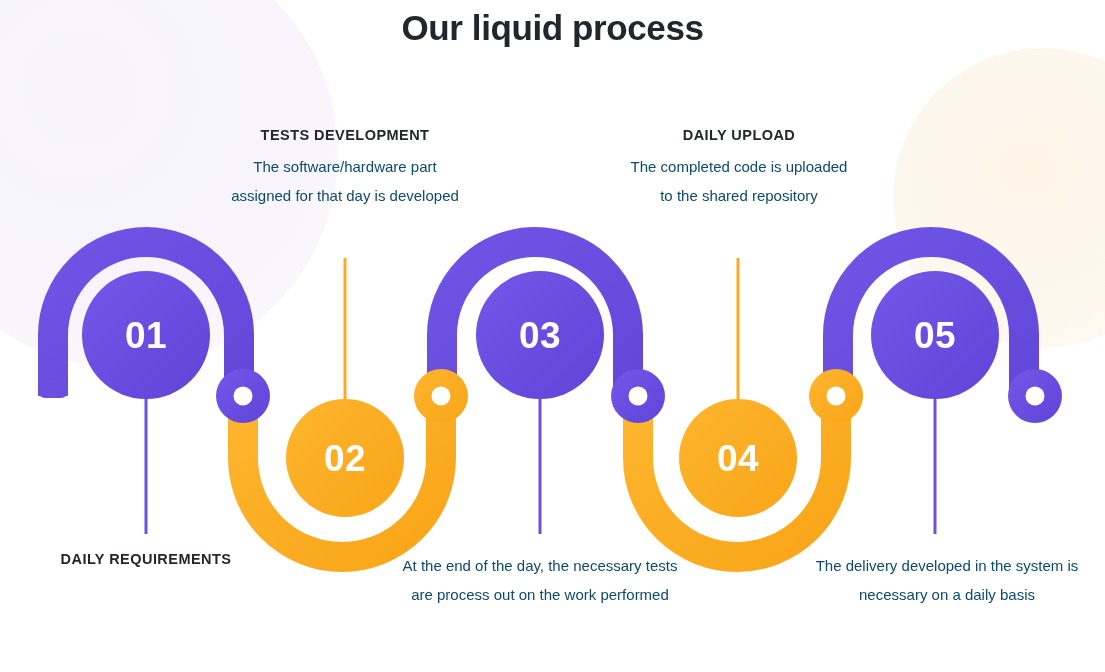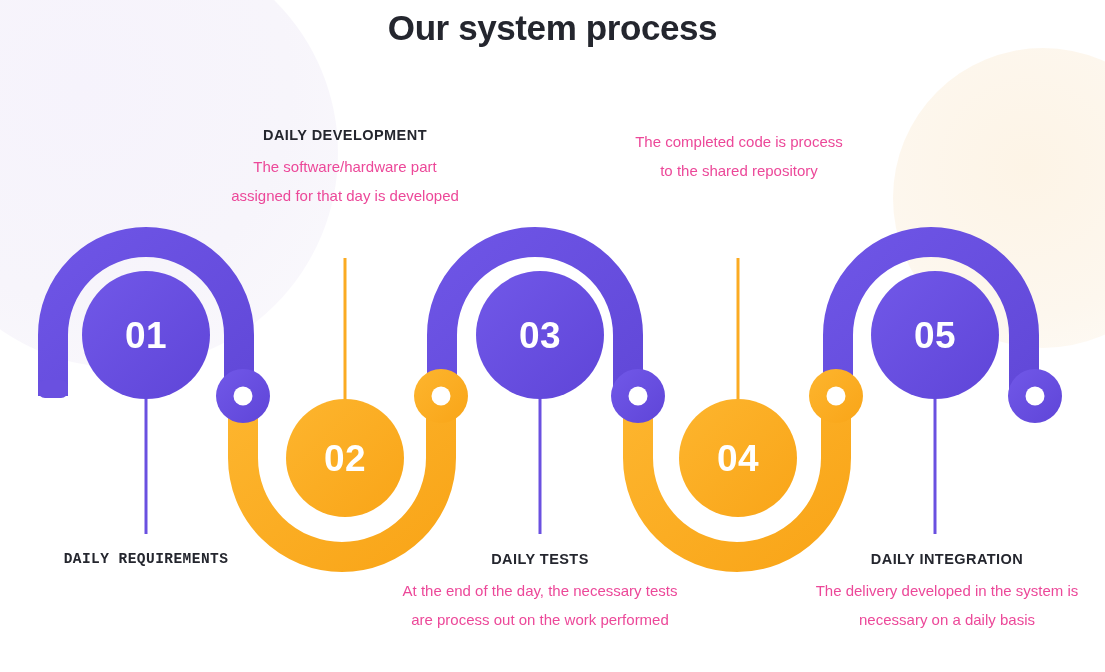--- a/index.html
+++ b/index.html
@@ -74,30 +74,30 @@
   .step-head {
     font-size: 14.5px;
     font-weight: bold;
     letter-spacing: 0.45px;
     color: #24262e;
     margin-bottom: 9px;
   }
   .step-body {
     font-size: 15px;
     line-height: 29px;
-    color: #ec4899;
+    color: #0c4a6e;
   }
 </style>
 </head>
 <body>
 
 <div class="blob blob-left"></div>
 <div class="blob blob-right"></div>
 
-<div class="title">Our system process</div>
+<div class="title">Our liquid process</div>
 
 <svg class="diagram" viewBox="0 0 1105 672">
   <defs>
     <linearGradient id="gradPurple" x1="0" y1="0" x2="1" y2="1">
       <stop offset="0%" stop-color="#7158e8"></stop>
       <stop offset="100%" stop-color="#5f45d8"></stop>
     </linearGradient>
     <linearGradient id="gradPurpleArc" x1="0" y1="0" x2="1" y2="1">
       <stop offset="0%" stop-color="#6e55e6"></stop>
       <stop offset="100%" stop-color="#6148d8"></stop>
@@ -169,34 +169,33 @@
       <circle cx="738" cy="458" r="59" fill="url(#gradOrange)"></circle>
       <text class="step-num" x="738" y="458" text-anchor="middle" dominant-baseline="central">04</text>
     </g>
     <g>
       <circle cx="935" cy="335" r="64" fill="url(#gradPurple)"></circle>
       <text class="step-num" x="935" y="335" text-anchor="middle" dominant-baseline="central">05</text>
     </g>
   </g>
 </svg>
 
-<div class="step-text" style="left:2px; top:551px; width:288px;font-family:Liberation Mono, monospace;">
+<div class="step-text" style="left:2px; top:551px; width:288px;">
   <div class="step-head">DAILY REQUIREMENTS</div>
 </div>
 
 <div class="step-text" style="left:224px; top:127px; width:242px;">
-  <div class="step-head">DAILY DEVELOPMENT</div>
+  <div class="step-head">TESTS DEVELOPMENT</div>
   <div class="step-body">The software/hardware part assigned for that day is developed</div>
 </div>
 
 <div class="step-text" style="left:396px; top:551px; width:288px;">
-  <div class="step-head">DAILY TESTS</div>
   <div class="step-body">At the end of the day, the necessary tests are process out on the work performed</div>
 </div>
 
 <div class="step-text" style="left:628px; top:127px; width:222px;">
-  <div class="step-body">The completed code is process to the shared repository</div>
+  <div class="step-head">DAILY UPLOAD</div>
+  <div class="step-body">The completed code is uploaded to the shared repository</div>
 </div>
 
 <div class="step-text" style="left:803px; top:551px; width:288px;">
-  <div class="step-head">DAILY INTEGRATION</div>
   <div class="step-body">The delivery developed in the system is necessary on a daily basis</div>
 </div>
 
 </body></html>

